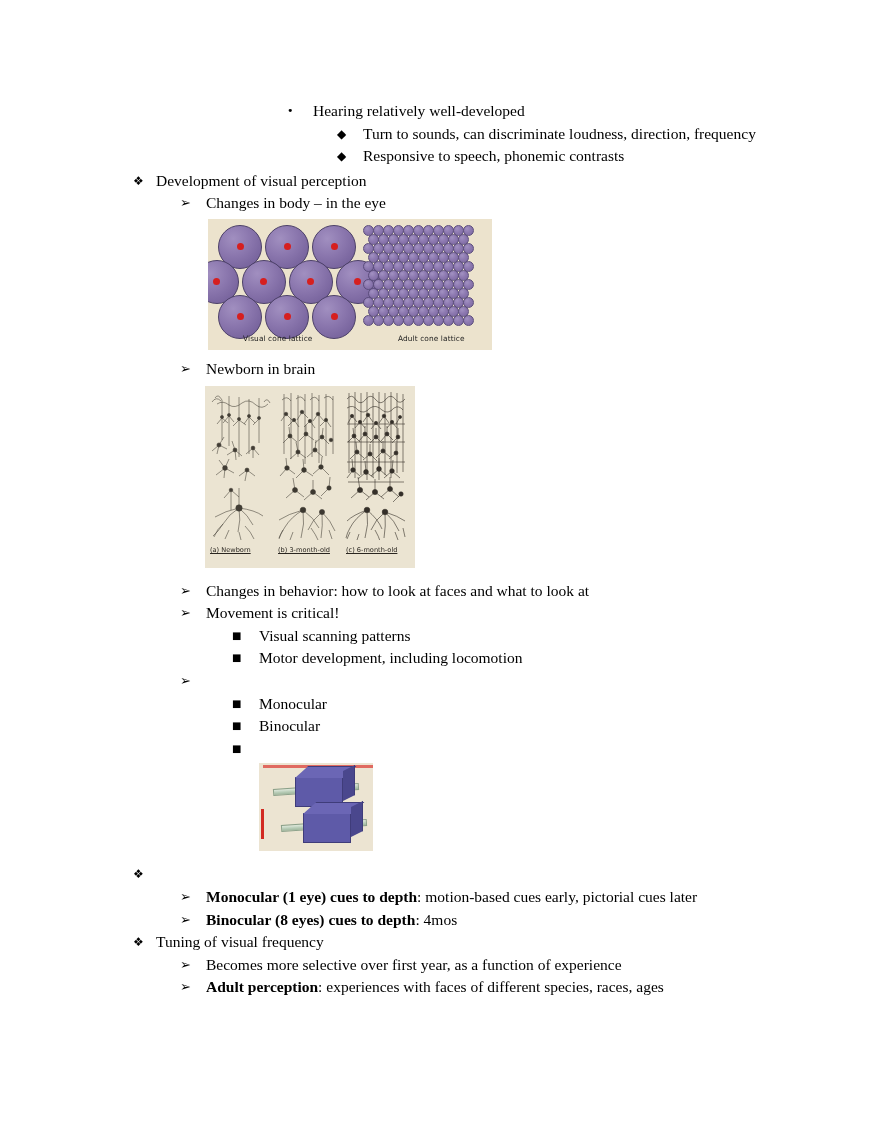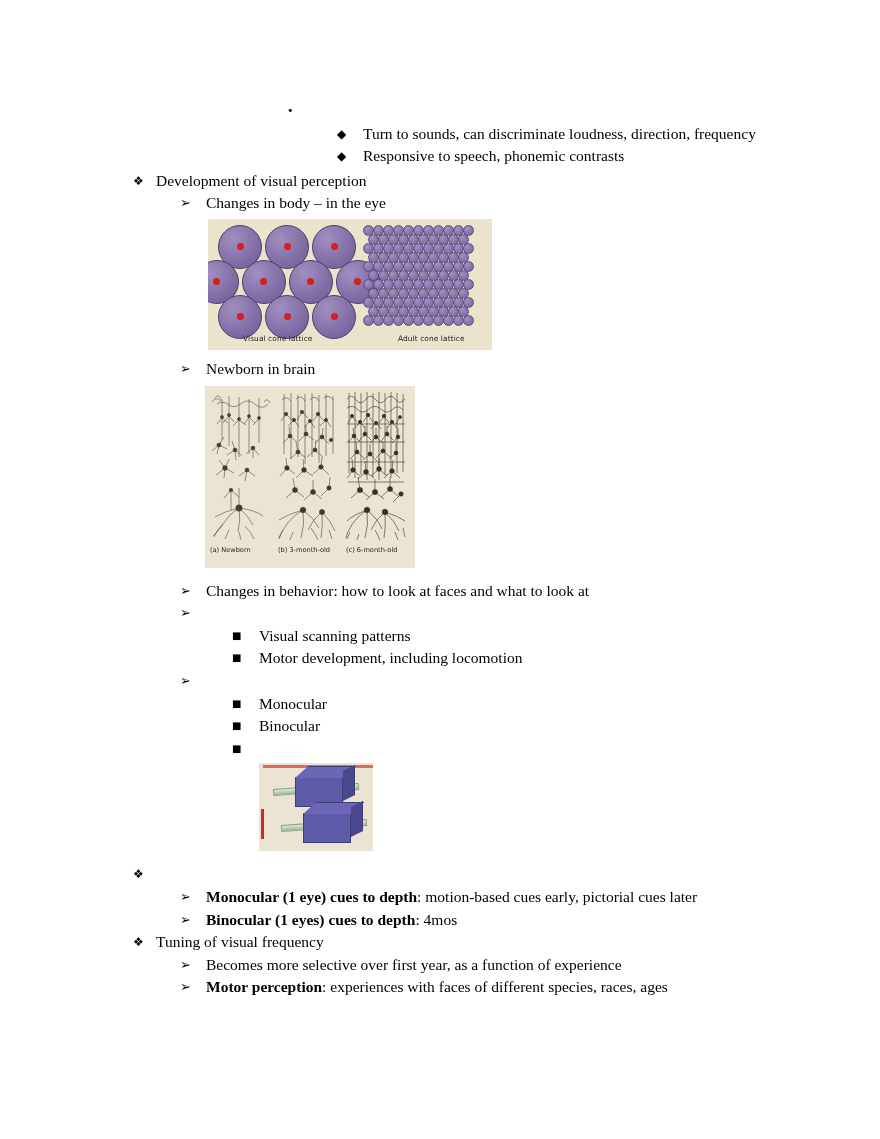--- a/index.html
+++ b/index.html
@@ -148,20 +148,21 @@
   .bc1 { left: 4px; }
   .bc2 { left: 72px; }
   .bc3 { left: 140px; }
   .brain-caption {
     position: absolute;
     bottom: 14px;
     font-family: "DejaVu Sans", sans-serif;
     font-size: 6.6px;
     color: #2a2620;
     white-space: nowrap;
+    text-decoration: underline;
   }
   .bcap1 { left: 5px; }
   .bcap2 { left: 73px; }
   .bcap3 { left: 141px; }
 
   
   .cube-fig {
     margin-left: 259px;
     width: 114px;
     height: 88px;
@@ -232,20 +233,21 @@
   }
 </style>
 </head>
 <body>
 
 <div class="page">
   <div class="content">
 
     <div class="row lvl3">
       <span class="bullet">•</span>
+      <span class="txt">Hearing relatively well-developed</span>
     </div>
 
     <div class="row lvl4">
       <span class="bullet">◆</span>
       <span class="txt" style="max-width:410px;">Turn to sounds, can discriminate loudness, direction, frequency</span>
     </div>
 
     <div class="row lvl4">
       <span class="bullet">◆</span>
       <span class="txt">Responsive to speech, phonemic contrasts</span>
@@ -537,20 +539,21 @@
       </div>
     </div>
 
     <div class="row lvl2" style="margin-top:12px;">
       <span class="bullet">➢</span>
       <span class="txt">Changes in behavior: how to look at faces and what to look at</span>
     </div>
 
     <div class="row lvl2">
       <span class="bullet">➢</span>
+      <span class="txt">Movement is critical!</span>
     </div>
 
     <div class="row lvl3sq">
       <span class="bullet">■</span>
       <span class="txt">Visual scanning patterns</span>
     </div>
 
     <div class="row lvl3sq">
       <span class="bullet">■</span>
       <span class="txt">Motor development, including locomotion</span>
@@ -597,32 +600,32 @@
       <span class="bullet">❖</span>
     </div>
 
     <div class="row lvl2">
       <span class="bullet">➢</span>
       <span class="txt"><b>Monocular (1 eye) cues to depth</b><span>: motion-based cues early, pictorial cues later</span></span>
     </div>
 
     <div class="row lvl2">
       <span class="bullet">➢</span>
-      <span class="txt"><b>Binocular (1 eyes) cues to depth</b><span>: 4mos</span></span>
+      <span class="txt"><b>Binocular (8 eyes) cues to depth</b><span>: 4mos</span></span>
     </div>
 
     <div class="row lvl1">
       <span class="bullet">❖</span>
       <span class="txt">Tuning of visual frequency</span>
     </div>
 
     <div class="row lvl2">
       <span class="bullet">➢</span>
       <span class="txt">Becomes more selective over first year, as a function of experience</span>
     </div>
 
     <div class="row lvl2">
       <span class="bullet">➢</span>
-      <span class="txt"><b>Motor perception</b><span>: experiences with faces of different species, races, ages</span></span>
+      <span class="txt"><b>Adult perception</b><span>: experiences with faces of different species, races, ages</span></span>
     </div>
 
   </div>
 </div>
 
 </body></html>

